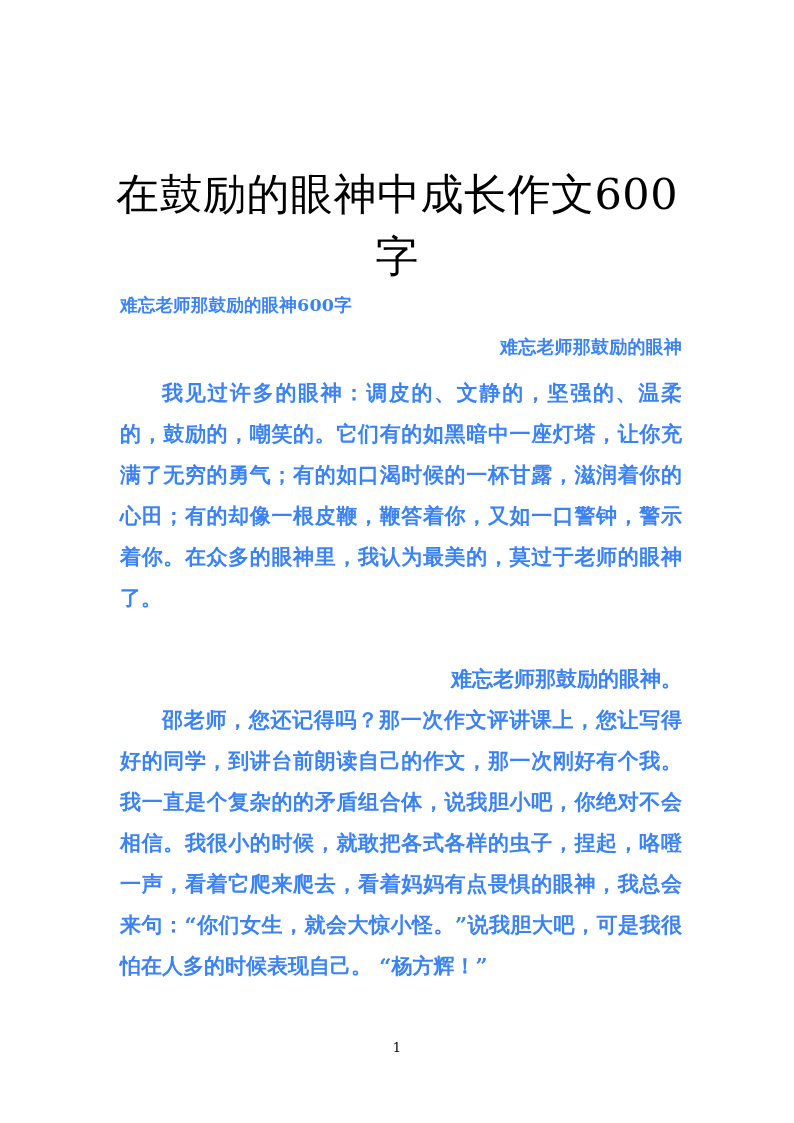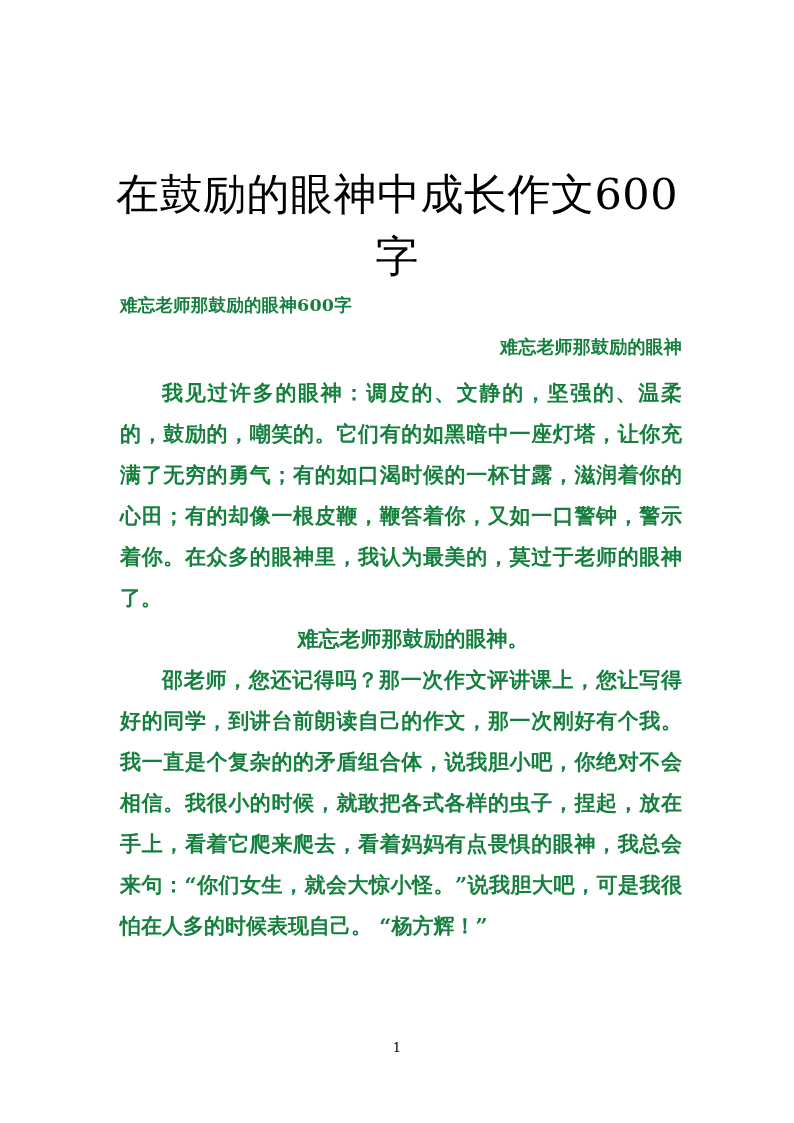--- a/index.html
+++ b/index.html
@@ -44,21 +44,21 @@
     position: absolute;
     left: 120px;
     top: 287px;
     width: 562px;
   }
 
   .para {
     margin: 0;
     font-family: "DejaVu Serif", "Liberation Serif", serif;
     font-weight: bold;
-    color: #15803d;
+    color: #3b82f6;
     text-align: justify;
     text-justify: inter-character;
     word-break: break-all;
     font-size: 21px;
     line-height: 41px;
   }
 
   
   .para.sub-a {
     font-size: 17.5px;
@@ -74,21 +74,22 @@
     text-align: right;
     text-indent: 20px;
     margin-bottom: 6px;
   }
 
   .para.indent-2 {
     text-indent: 42px;
   }
   .para.indent-1 {
     text-indent: 24px;
-    text-align: center;
+    text-align: right;
+    margin-top: 40px;
   }
   .para.indent-last {
     text-indent: 36px;
     text-align: justify;
   }
 
   .para.flow {
     text-align: justify;
   }
 
@@ -116,20 +117,20 @@
   <div class="body-block">
 
     <p class="para sub-a">难忘老师那鼓励的眼神600字</p>
 
     <p class="para sub-b">难忘老师那鼓励的眼神</p>
 
     <p class="para indent-2 flow">我见过许多的眼神：调皮的、文静的，坚强的、温柔的，鼓励的，嘲笑的。它们有的如黑暗中一座灯塔，让你充满了无穷的勇气；有的如口渴时候的一杯甘露，滋润着你的心田；有的却像一根皮鞭，鞭答着你，又如一口警钟，警示着你。在众多的眼神里，我认为最美的，莫过于老师的眼神了。</p>
 
     <p class="para indent-1">难忘老师那鼓励的眼神。</p>
 
-    <p class="para indent-2 flow">邵老师，您还记得吗？那一次作文评讲课上，您让写得好的同学，到讲台前朗读自己的作文，那一次刚好有个我。我一直是个复杂的的矛盾组合体，说我胆小吧，你绝对不会相信。我很小的时候，就敢把各式各样的虫子，捏起，放在手上，看着它爬来爬去，看着妈妈有点畏惧的眼神，我总会来句：“你们女生，就会大惊小怪。”说我胆大吧，可是我很怕在人多的时候表现自己。 “杨方辉！”</p>
+    <p class="para indent-2 flow">邵老师，您还记得吗？那一次作文评讲课上，您让写得好的同学，到讲台前朗读自己的作文，那一次刚好有个我。我一直是个复杂的的矛盾组合体，说我胆小吧，你绝对不会相信。我很小的时候，就敢把各式各样的虫子，捏起，咯噔一声，看着它爬来爬去，看着妈妈有点畏惧的眼神，我总会来句：“你们女生，就会大惊小怪。”说我胆大吧，可是我很怕在人多的时候表现自己。 “杨方辉！”</p>
 
 
   </div>
 
   <div class="page-number">1</div>
 
 </div>
 
 </body></html>

